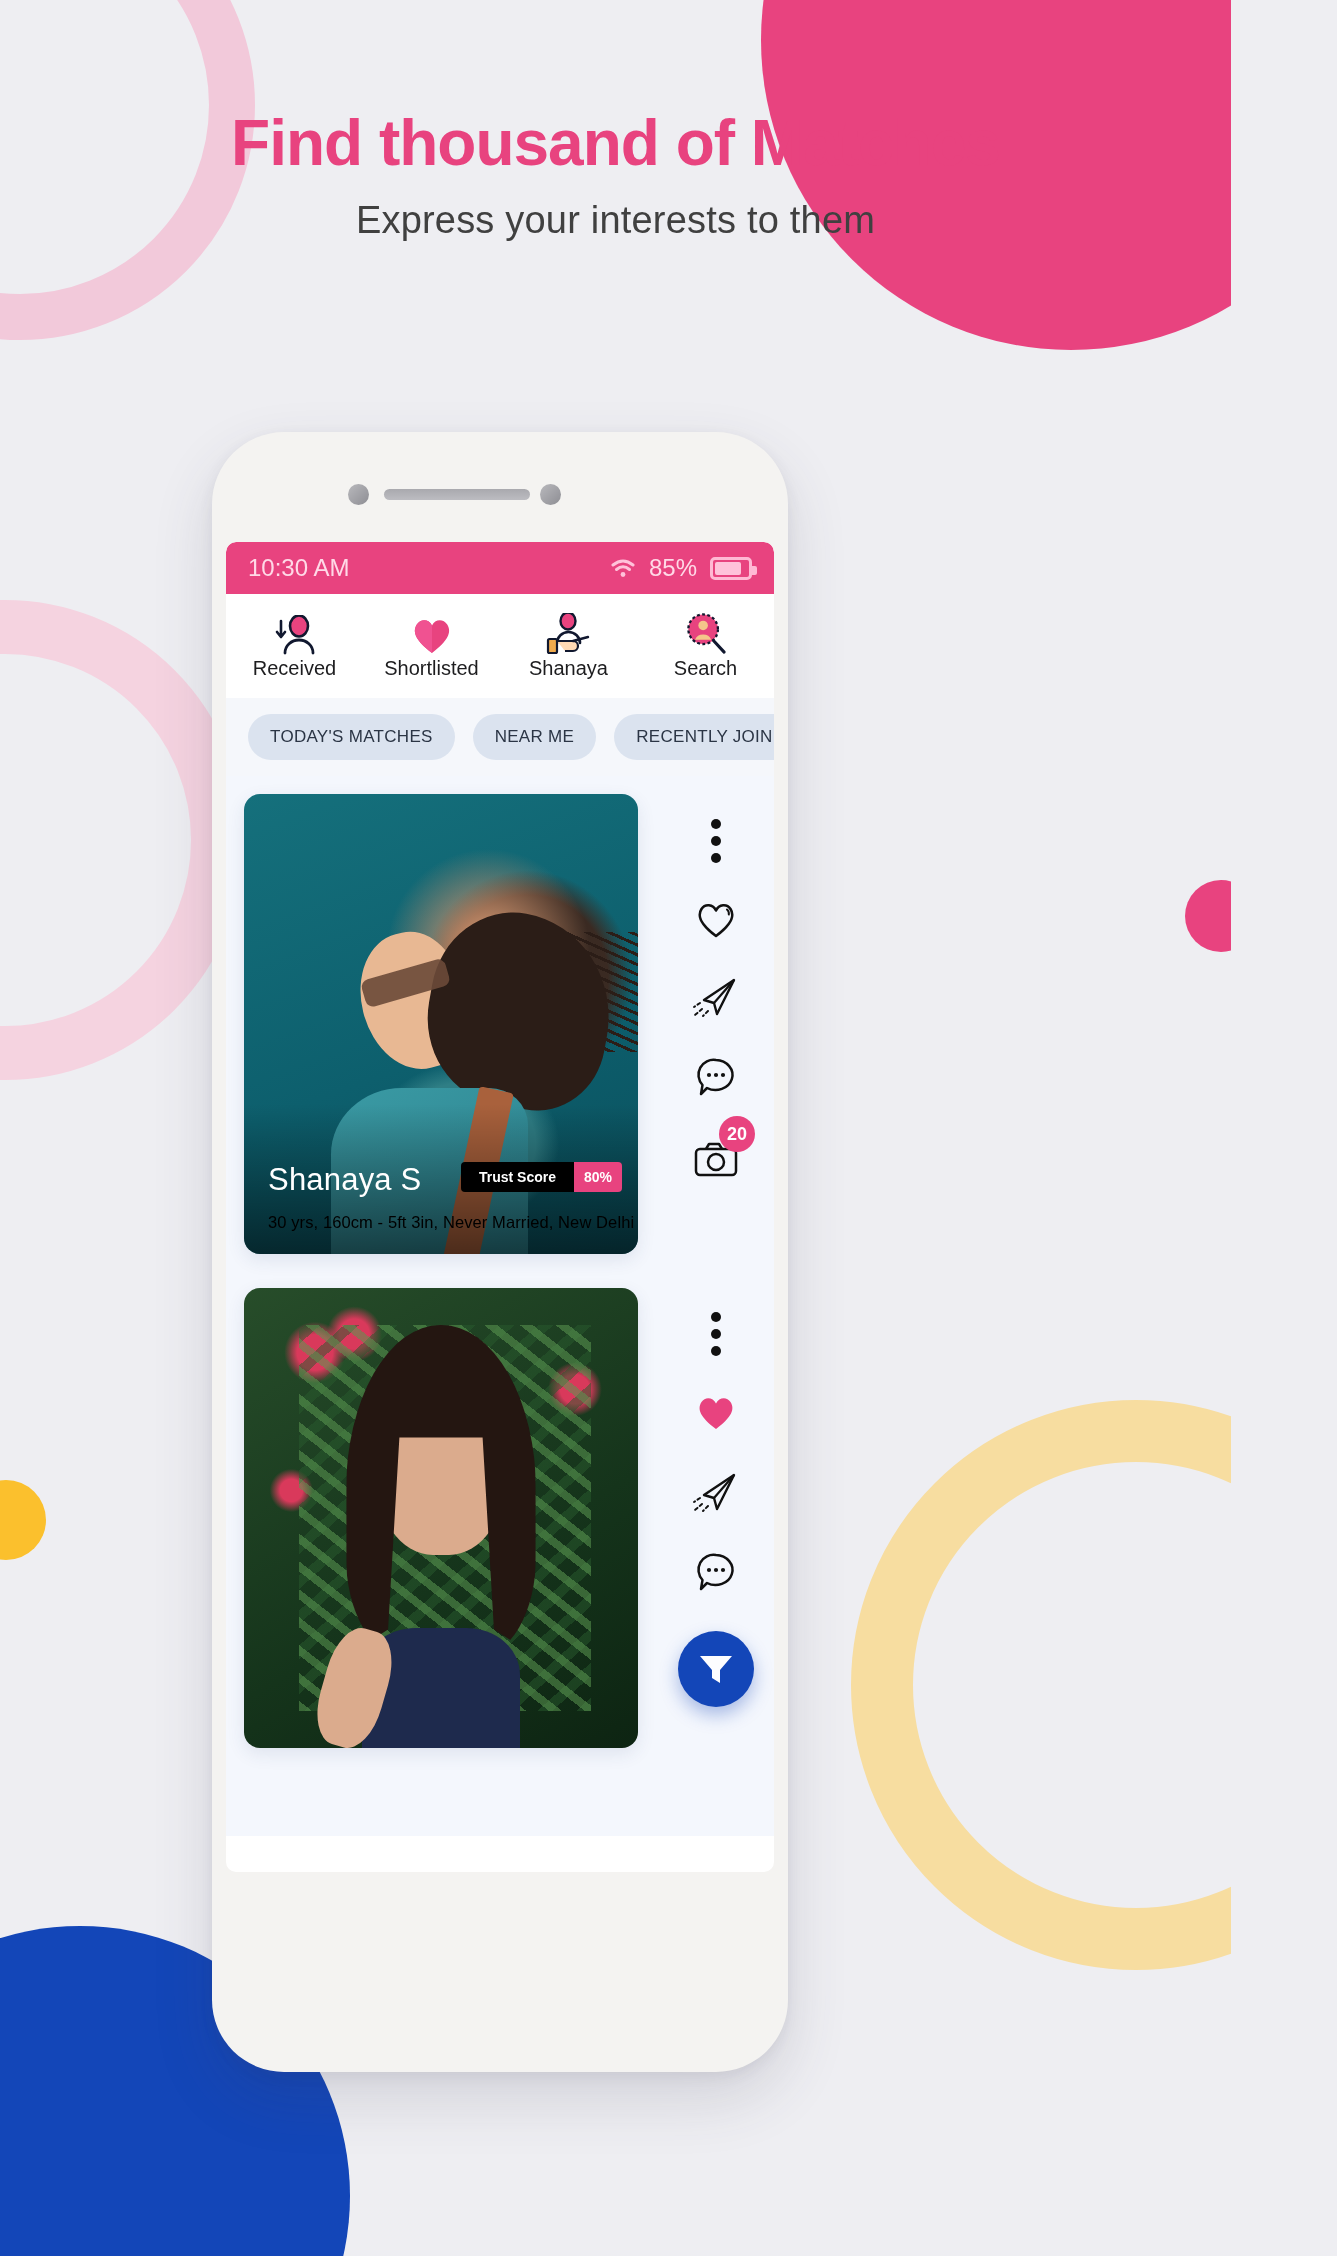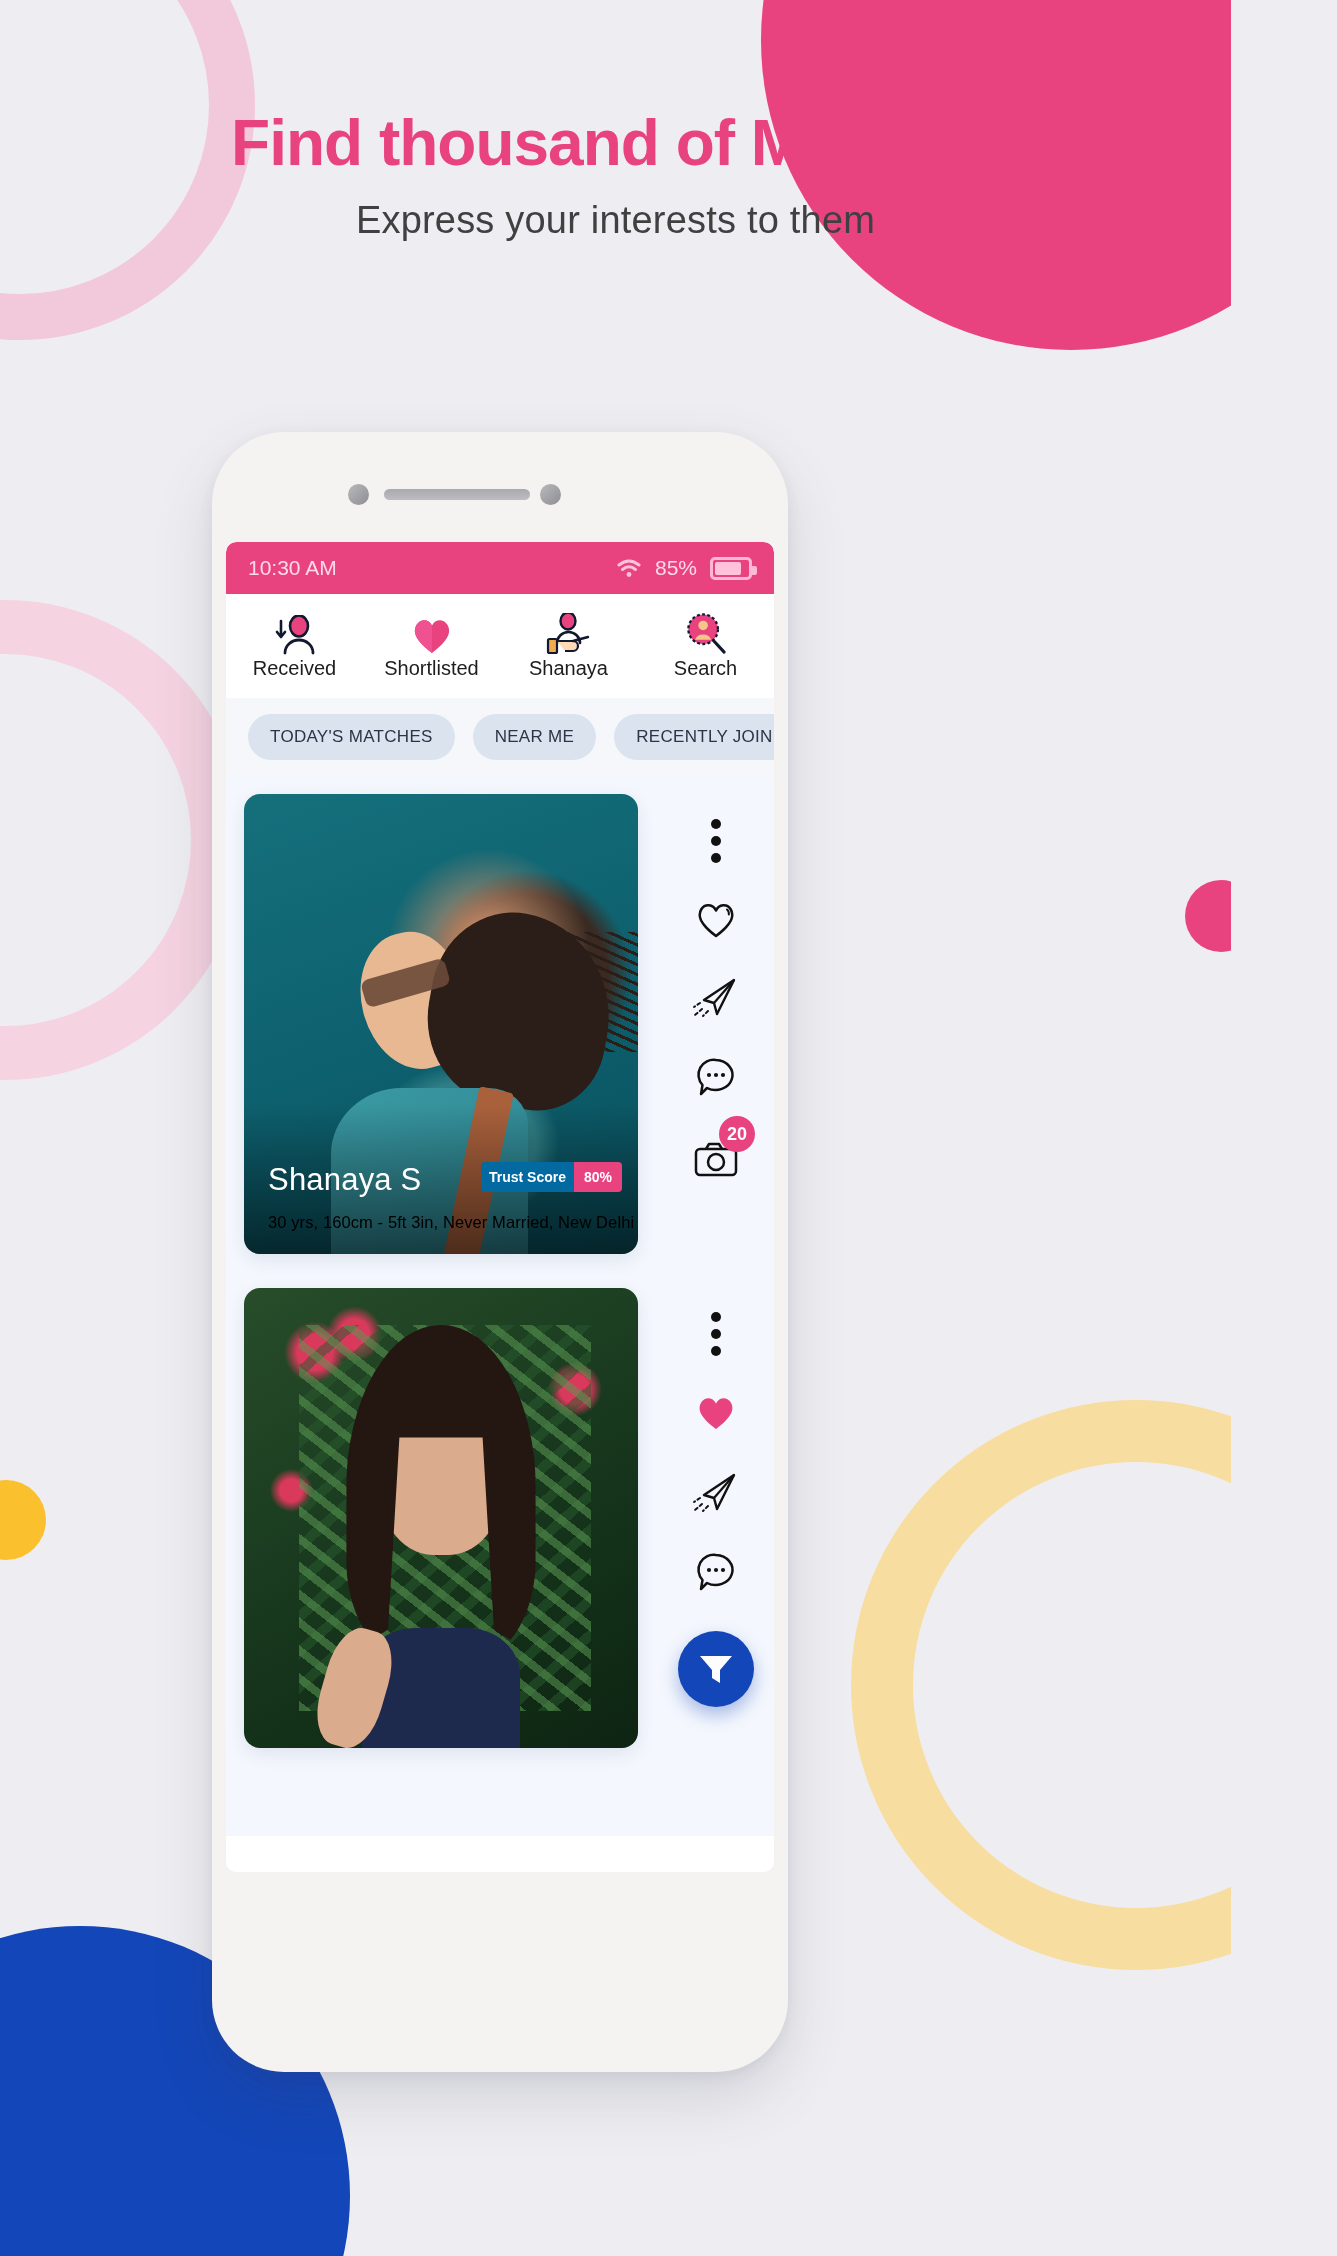--- a/index.html
+++ b/index.html
@@ -56,21 +56,21 @@
     left:-4px; top:0px;
     width:548px; height:1332px;
     overflow:hidden;
   }
   .scr-final { left:-4px; }
 
   
   .statusbar {
     height:52px; background:#e8437f; color:#ffd9e7;
     display:flex; align-items:center; justify-content:space-between;
-    padding:0 22px; font-size:21px; border-radius:10px 10px 0 0;
+    padding:0 22px; font-size:24px; border-radius:10px 10px 0 0;
   }
   .status-right { display:flex; align-items:center; gap:13px; }
   .batt { width:42px; height:23px; border:3px solid #ffb9d4; border-radius:5px;
           position:relative; }
   .batt:after { content:""; position:absolute; right:-8px; top:6px; width:5px; height:9px;
                 background:#ffb9d4; border-radius:0 2px 2px 0; }
   .batt i { position:absolute; left:2px; top:2px; bottom:2px; width:72%;
             background:#ffc2da; border-radius:2px; display:block; }
 
   
@@ -106,21 +106,21 @@
     background:linear-gradient(to top, rgba(0,0,0,.55), rgba(0,0,0,0));
   }
   .card-name { position:absolute; left:24px; bottom:56px; color:#fff;
                font-size:31px; letter-spacing:.2px; }
   .card-meta { position:absolute; left:24px; bottom:22px; color:#000000;
                font-size:16.5px; letter-spacing:.1px; }
   .trust {
     position:absolute; right:16px; bottom:62px; display:flex;
     border-radius:4px; overflow:hidden; font-size:14px; font-weight:bold;
   }
-  .trust .t-lbl { background:#0369a1; color:#fff; padding:7px 8px; }
+  .trust .t-lbl { background:#000000; color:#fff; padding:7px 18px; }
   .trust .t-val { background:#e8437f; color:#fff; padding:7px 10px; }
 
   
   .rail-group { position:absolute; left:50%; transform:translateX(-50%); }
   .act { width:58px; height:58px; display:flex; align-items:center; justify-content:center;
          position:relative; margin:16px auto; }
   .dots3 { display:flex; flex-direction:column; gap:7px; align-items:center; }
   .dots3 span { width:10px; height:10px; border-radius:50%; background:#111; display:block; }
   .badge {
     position:absolute; top:-14px; right:-10px; min-width:36px; height:36px;

